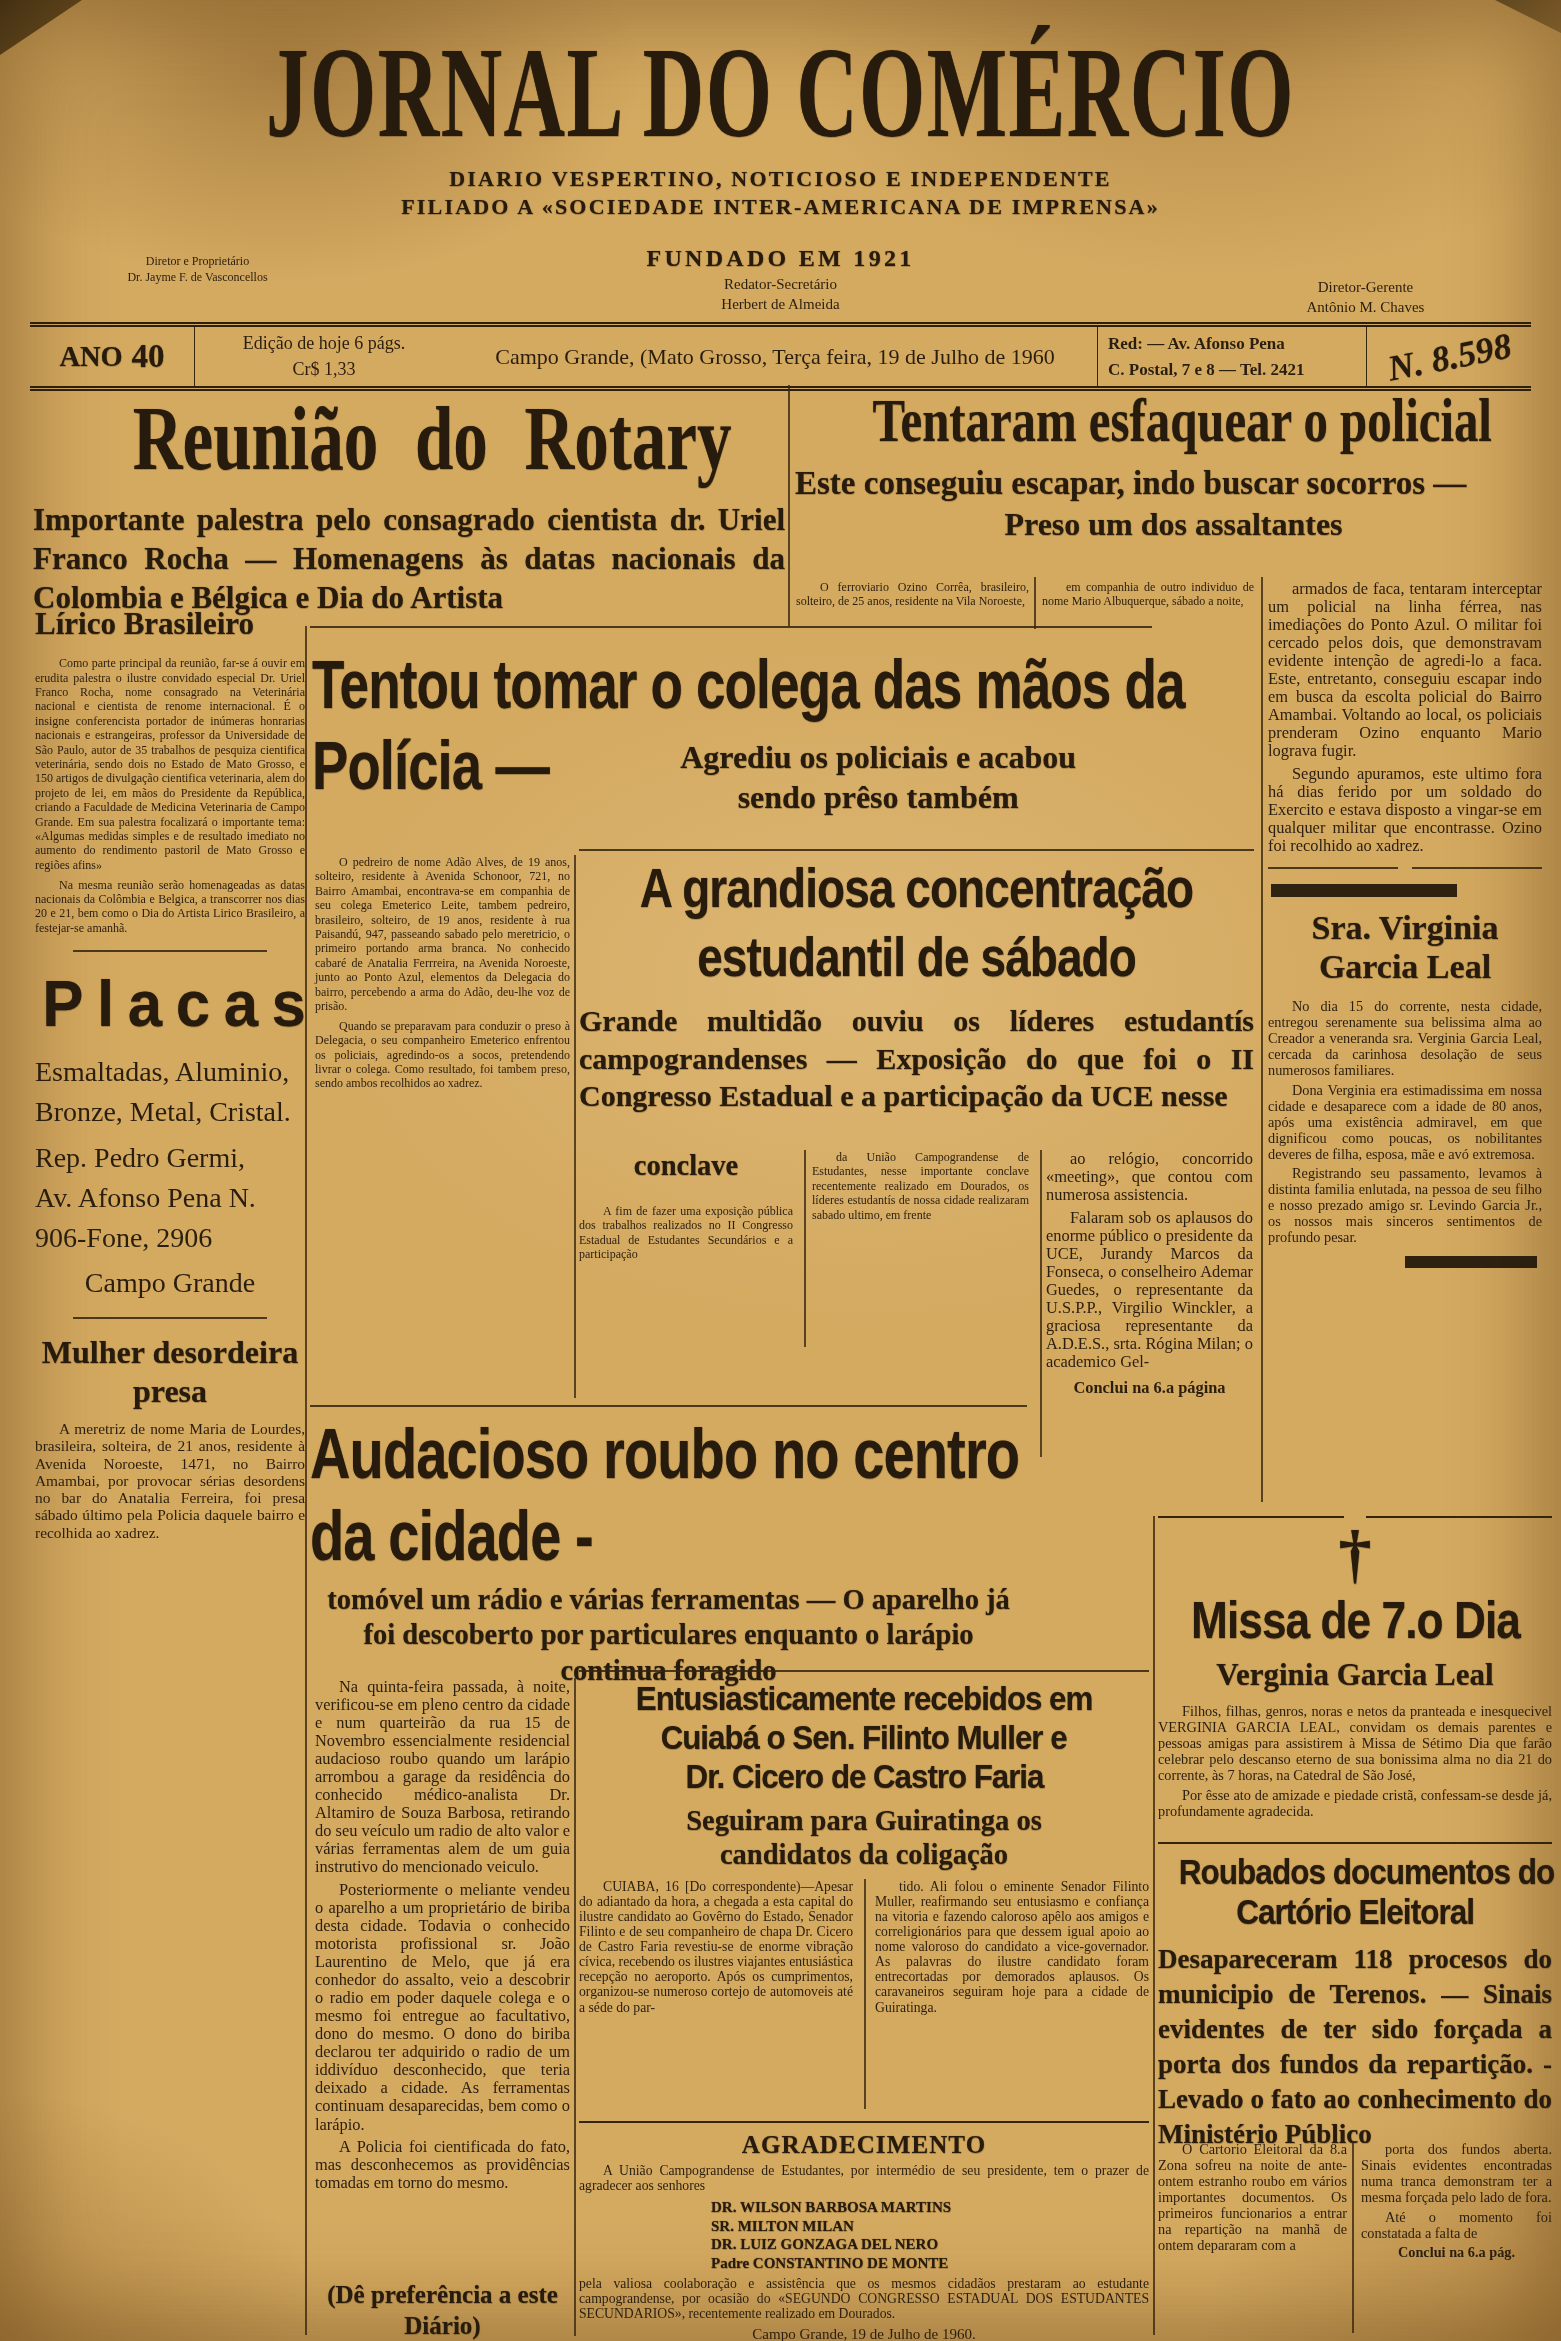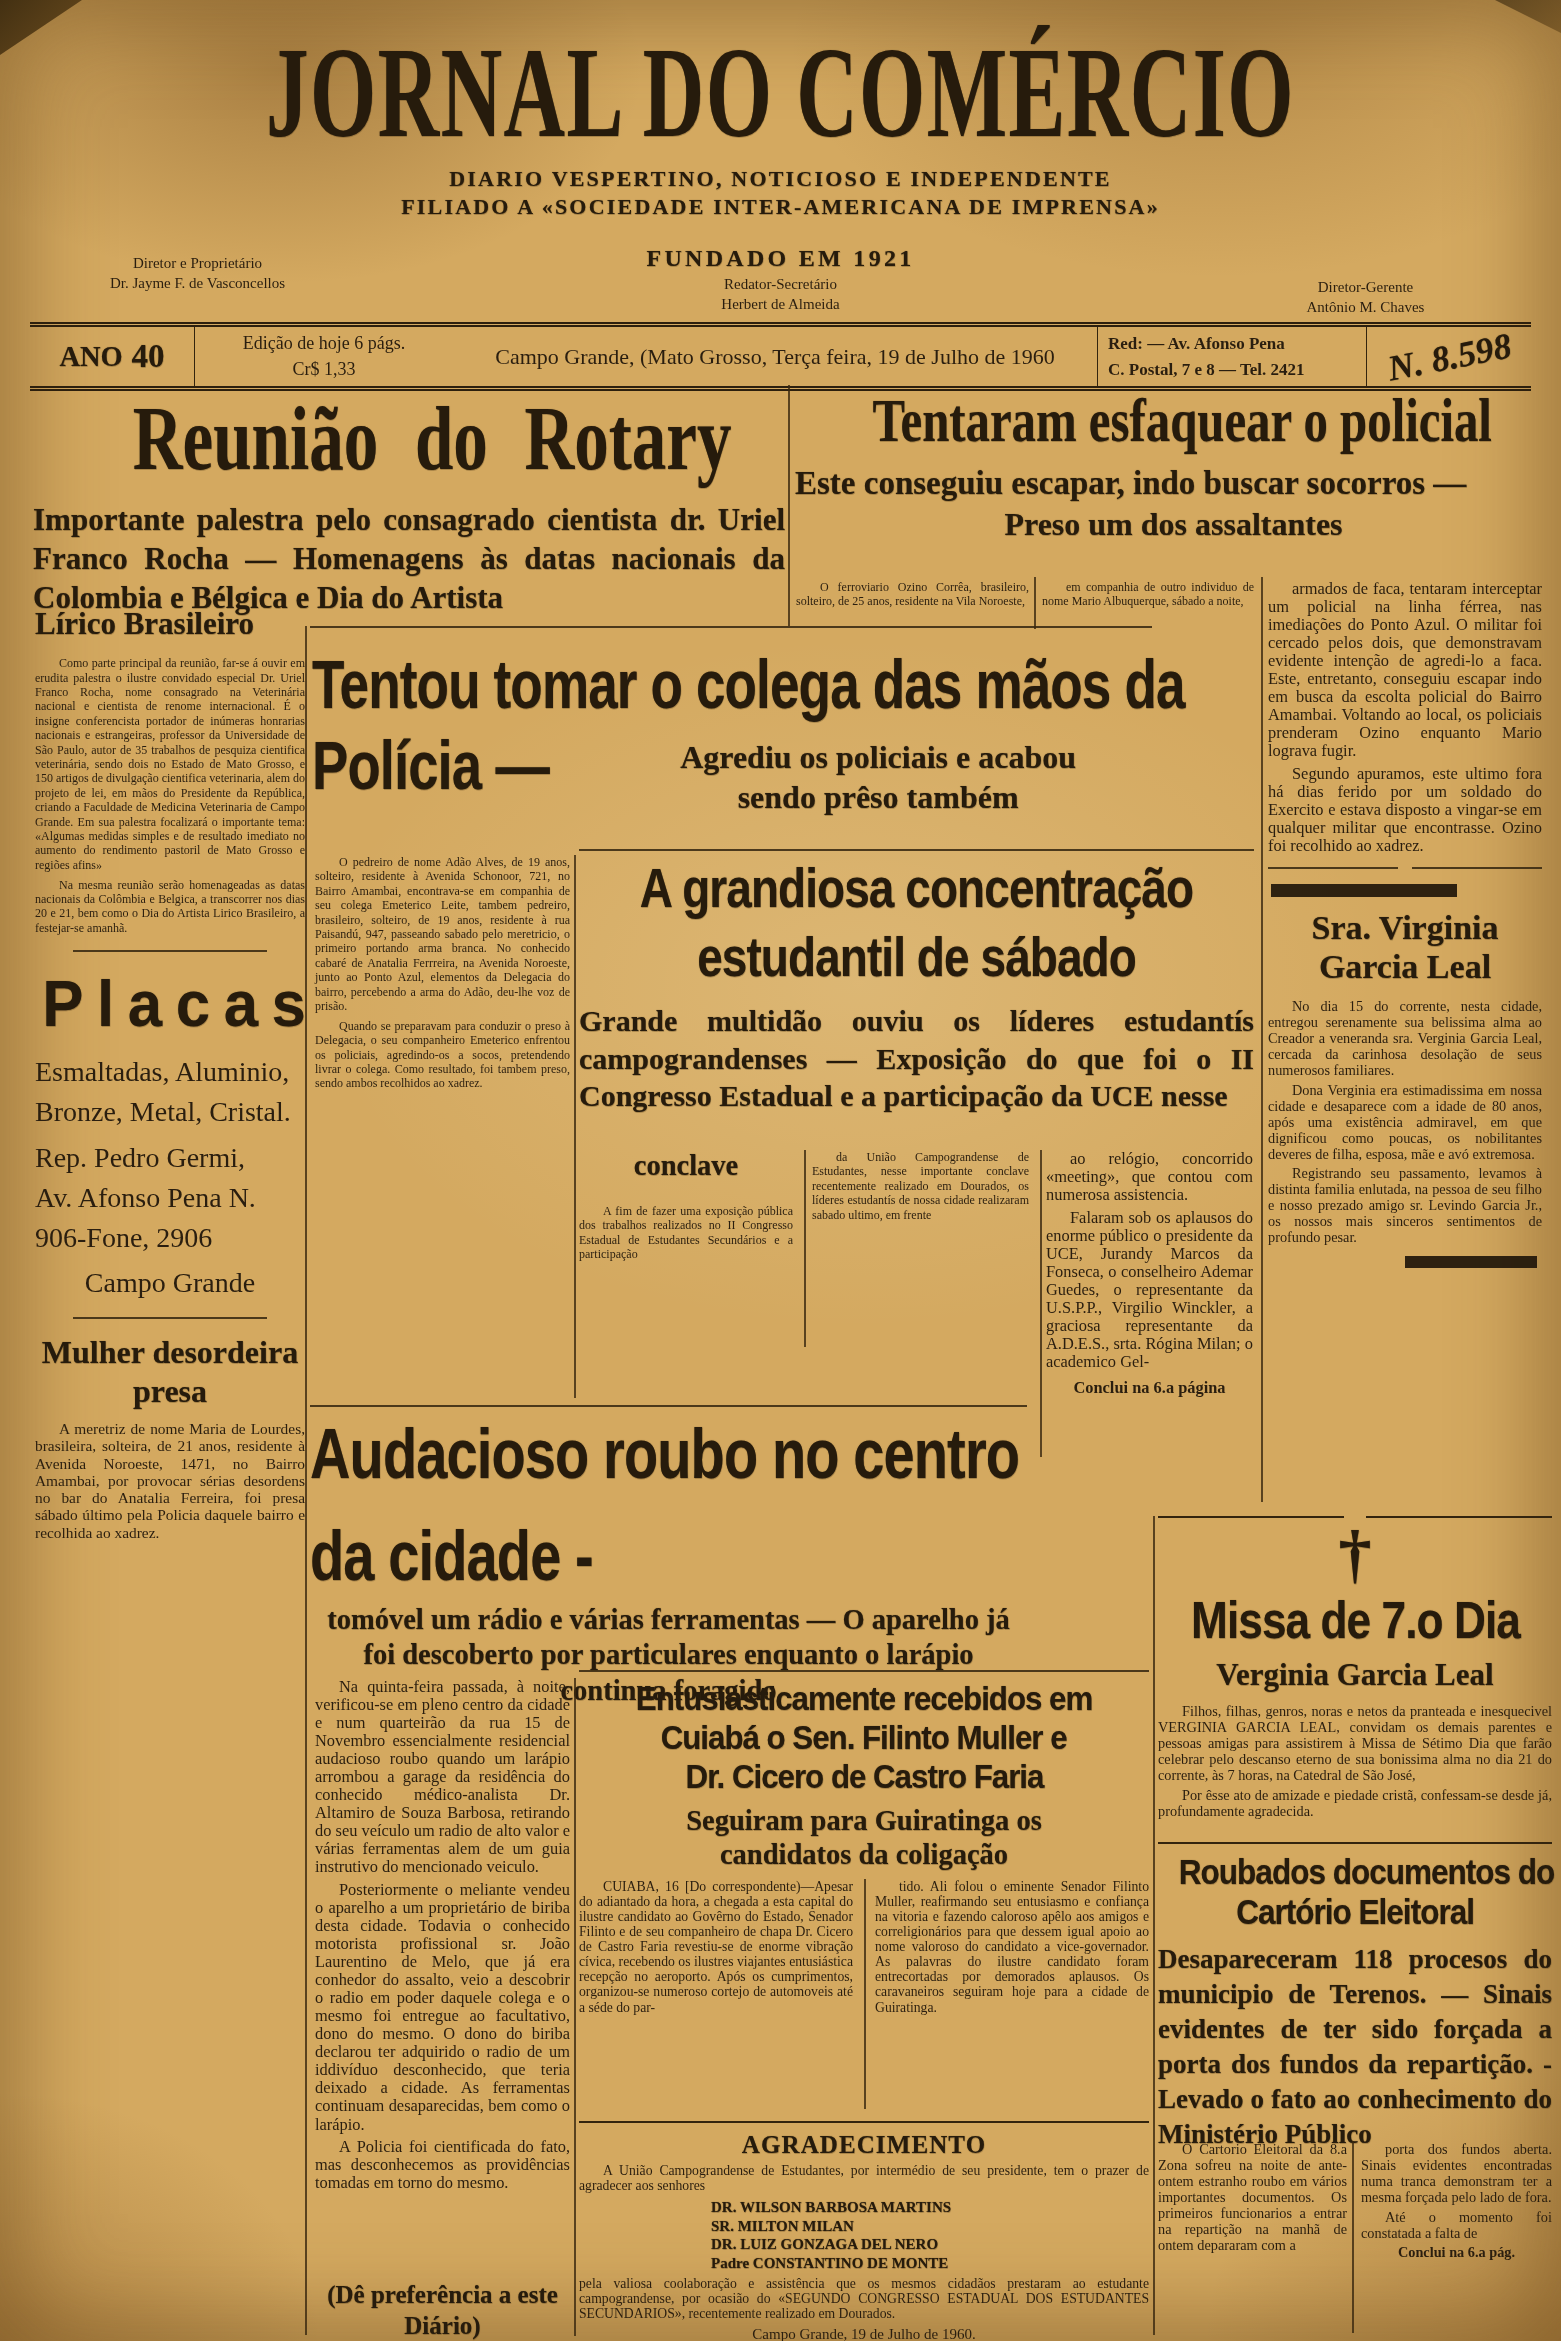--- a/index.html
+++ b/index.html
@@ -41,21 +41,21 @@
 <div class="corner" style="left:0;top:0;width:82px;height:55px;clip-path:polygon(0 0,100% 0,0 100%);"></div>
 <div class="corner" style="right:0;top:0;width:66px;height:33px;clip-path:polygon(0 0,100% 0,100% 100%);opacity:.7;"></div>
 
 <div class="abs" style="left:0;top:0;width:1561px;height:318px;">
   <div class="abs ctr serb ink" style="left:0;top:166px;width:1561px;font-size:22px;letter-spacing:2.2px;">DIARIO VESPERTINO, NOTICIOSO E INDEPENDENTE</div>
   <div class="abs ctr" style="left:0;top:18.6px;width:1561px;">
     <span class="cx serb ink" style="font-size:129px;transform:scaleX(0.66);letter-spacing:2.2px;">JORNAL DO COMÉRCIO</span>
   </div>
   <div class="abs ctr serb ink" style="left:0;top:194px;width:1561px;font-size:22px;letter-spacing:2.2px;">FILIADO A «SOCIEDADE INTER-AMERICANA DE IMPRENSA»</div>
   <div class="abs ctr serb ink" style="left:0;top:245px;width:1561px;font-size:24px;letter-spacing:3.3px;">FUNDADO EM 1921</div>
-  <div class="abs ctr" style="left:55px;top:253px;width:285px;font-size:15px;line-height:1.35;">
+  <div class="abs ctr" style="left:55px;top:253px;width:285px;font-size:12px;line-height:1.35;">
     <div>Diretor e Proprietário</div>
     <div>Dr. Jayme F. de Vasconcellos</div>
   </div>
   <div class="abs ctr" style="left:638px;top:274px;width:285px;font-size:15px;line-height:1.35;">
     <div>Redator-Secretário</div>
     <div>Herbert de Almeida</div>
   </div>
   <div class="abs ctr" style="left:1223px;top:277px;width:285px;font-size:15px;line-height:1.35;">
     <div>Diretor-Gerente</div>
     <div>Antônio M. Chaves</div>
@@ -174,21 +174,21 @@
   <p>da União Campograndense de Estudantes, nesse importante conclave recentemente realizado em Dourados, os líderes estudantís de nossa cidade realizaram sabado ultimo, em frente</p>
 </div>
 <div class="abs bt30" style="left:1046px;top:1150px;width:207px;">
   <p>ao relógio, concorrido «meeting», que contou com numerosa assistencia.</p>
   <p>Falaram sob os aplausos do enorme público o presidente da UCE, Jurandy Marcos da Fonseca, o conselheiro Ademar Guedes, o representante da U.S.P.P., Virgilio Winckler, a graciosa representante da A.D.E.S., srta. Rógina Milan; o academico Gel-</p>
   <p class="ctr serb" style="text-indent:0;margin-top:7.7px;">Conclui na 6.a página</p>
 </div>
 
 <div class="abs" style="left:310px;top:1414px;width:717px;">
   <span class="cx sans ink" style="font-size:70px;transform:scaleX(0.8);transform-origin:left center;">Audacioso roubo no centro</span>
-  <div style="display:flex;align-items:flex-start;margin-top:22px;">
+  <div style="display:flex;align-items:flex-start;margin-top:2px;">
     <span class="cx sans ink" style="font-size:70px;transform:scaleX(0.8);transform-origin:left center;">da cidade -</span>
   </div>
   <div class="serb ink ctr" style="font-size:28.5px;line-height:1.25;margin-top:5.5px;">tomóvel um rádio e várias ferramentas — O aparelho já foi descoberto por particulares enquanto o larápio continua foragido</div>
 </div>
 <div class="abs bt30" style="left:315px;top:1678px;width:255px;">
   <p>Na quinta-feira passada, à noite, verificou-se em pleno centro da cidade e num quarteirão da rua 15 de Novembro essencialmente residencial audacioso roubo quando um larápio arrombou a garage da residência do conhecido médico-analista Dr. Altamiro de Souza Barbosa, retirando do seu veículo um radio de alto valor e várias ferramentas alem de um guia instrutivo do mencionado veiculo.</p>
   <p>Posteriormente o meliante vendeu o aparelho a um proprietário de biriba desta cidade. Todavia o conhecido motorista profissional sr. João Laurentino de Melo, que já era conhedor do assalto, veio a descobrir o radio em poder daquele colega e o mesmo foi entregue ao facultativo, dono do mesmo. O dono do biriba declarou ter adquirido o radio de um iddivíduo desconhecido, que teria deixado a cidade. As ferramentas continuam desaparecidas, bem como o larápio.</p>
   <p>A Policia foi cientificada do fato, mas desconhecemos as providências tomadas em torno do mesmo.</p>
 </div>
 <div class="abs ctr serb ink" style="left:315px;top:2279px;width:255px;font-size:25px;line-height:1.25;">(Dê preferência a este Diário)</div>

